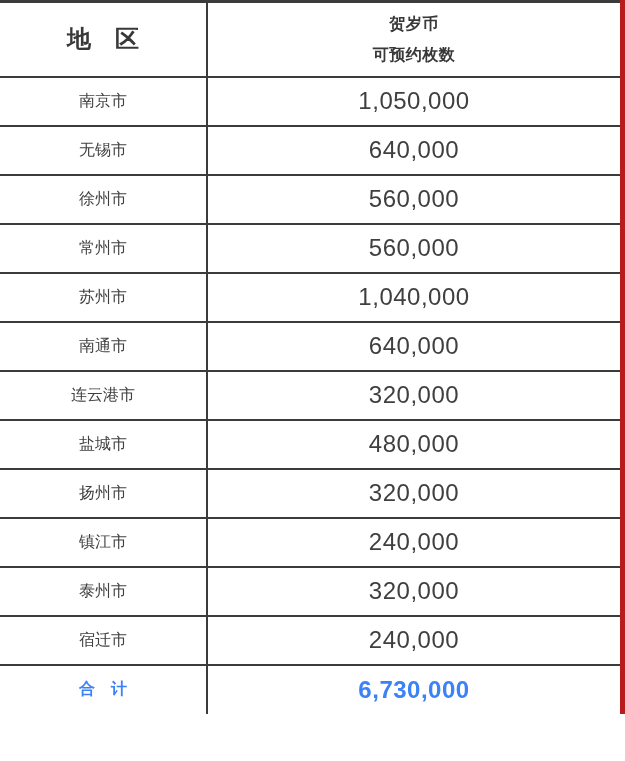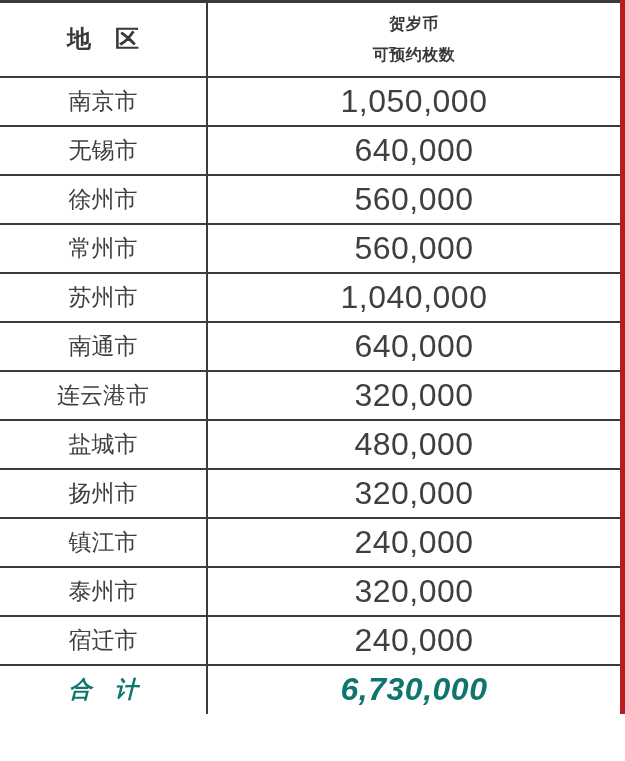--- a/index.html
+++ b/index.html
@@ -29,40 +29,39 @@
 
   td {
     border-bottom: 2px solid #3b3b3b;
     text-align: center;
     vertical-align: middle;
     padding: 0;
     overflow: hidden;
   }
   td.region-cell {
     border-right: 2px solid #3b3b3b;
-    font-size: 23px;
+    font-size: 16px;
   }
   td.count-cell {
-    font-size: 32px;
+    font-size: 24px;
     letter-spacing: 0.5px;
   }
   tr.header-row td {
     font-weight: bold;
     font-size: 24px;
     color: #383838;
   }
   tr.header-row .header-line {
     line-height: 31px;
     font-size: 16px;
   }
   tr.total-row td {
     font-weight: bold;
-    color: #0f766e;
+    color: #3b82f6;
     border-bottom: none; 
-    font-style: italic;
   }
 </style>
 </head>
 <body>
 
 <table class="coin-table">
   <colgroup>
     <col class="region-col">
     <col class="count-col">
   </colgroup>

